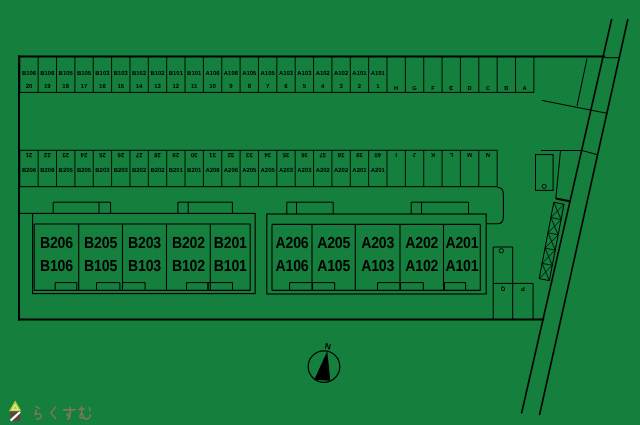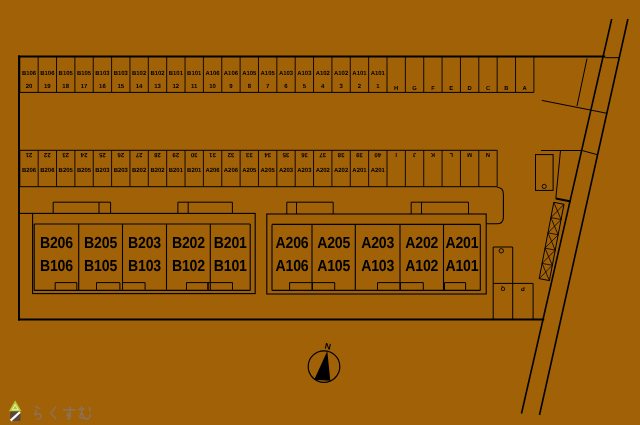--- a/index.html
+++ b/index.html
@@ -1,16 +1,16 @@
 <!DOCTYPE html>
 <html><head>
 <meta charset="utf-8">
 <style>
   html,body{margin:0;padding:0;background:#ffffff;}
-  #stage{position:relative;width:640px;height:425px;background:#a16207;overflow:hidden;will-change:transform;transform:translateZ(0);}
+  #stage{position:relative;width:640px;height:425px;background:#15803d;overflow:hidden;will-change:transform;transform:translateZ(0);}
   svg{display:block;}
   text{font-family:"Liberation Sans","DejaVu Sans",sans-serif;fill:#000000;text-rendering:geometricPrecision;}
   .unit-sm{font-size:6px;font-weight:bold;}
   .num-sm{font-size:6px;font-weight:bold;}
   .letter-sm{font-size:5.8px;font-weight:bold;}
   .unit-lg{font-size:16px;font-weight:bold;letter-spacing:-0.2px;}
   .north{font-size:8.5px;font-weight:bold;}
 </style>
 </head>
 <body>

